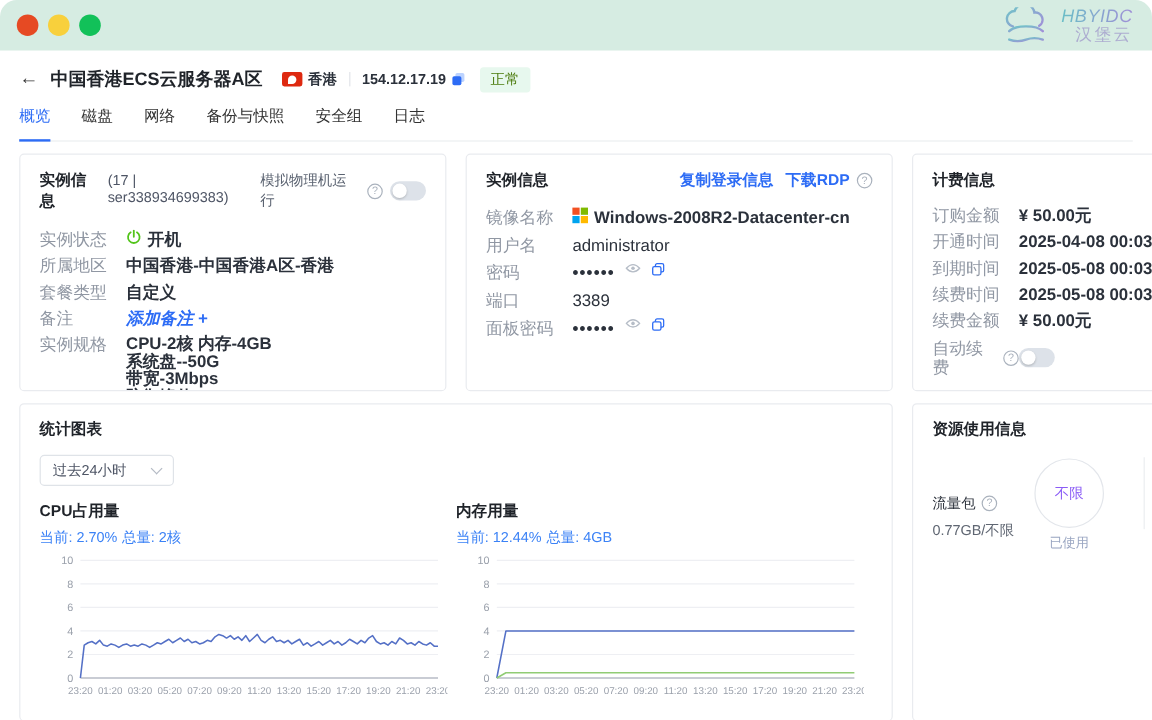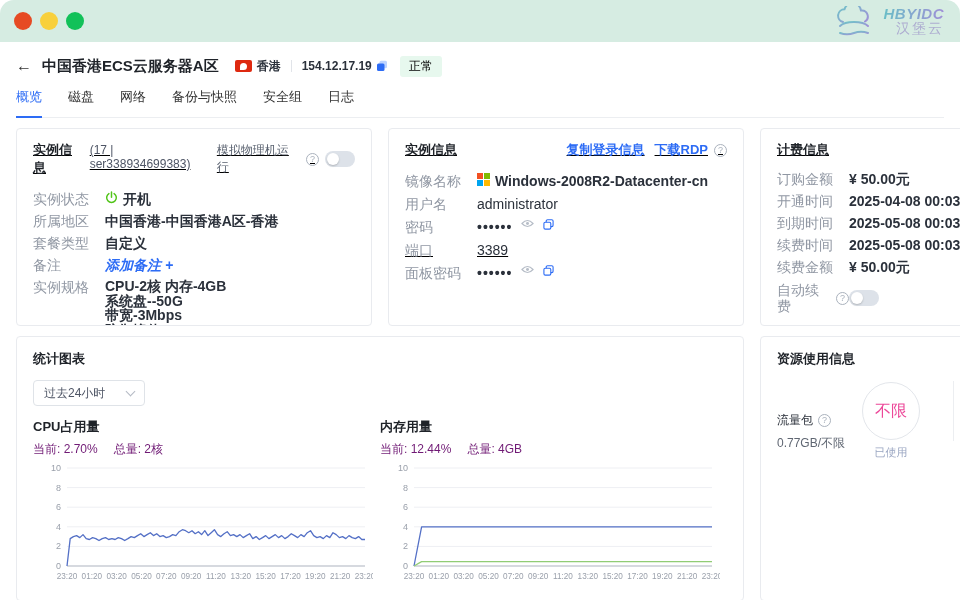--- a/index.html
+++ b/index.html
@@ -10,49 +10,49 @@
   
   .titlebar{height:42px;background:#d6ece2;border-radius:14px 14px 0 0;display:flex;align-items:center;justify-content:space-between;padding:0 16px 0 14px;}
   .dots{display:flex;align-items:center;}
   .dot{width:18px;height:18px;border-radius:50%;margin-right:8px;cursor:pointer;}
   .dot.red{background:#e64a23;}
   .dot.yellow{background:#f8d03c;}
   .dot.green{background:#12c159;}
   .brand{display:flex;align-items:center;gap:6px;opacity:.9;}
   .brand svg{display:block;}
   .brand-text{display:flex;flex-direction:column;align-items:flex-start;}
-  .brand-name{font-size:15px;font-weight:700;font-style:italic;letter-spacing:.5px;background:linear-gradient(90deg,#5fb9c4,#9a86d6);-webkit-background-clip:text;background-clip:text;color:transparent;}
+  .brand-name{font-size:15px;font-weight:400;font-style:italic;letter-spacing:.5px;background:linear-gradient(90deg,#5fb9c4,#9a86d6);-webkit-background-clip:text;background-clip:text;color:transparent;}
   .brand-sub{font-size:14px;color:#a9a6cf;margin-top:-2px;align-self:flex-end;letter-spacing:2px;}
 
   
   .page{padding:10px 16px 0;}
   .header-row{display:flex;align-items:center;height:24px;margin-top:2px;}
   .back{font-size:16px;color:#333;margin-right:10px;cursor:pointer;line-height:1;}
   .title{font-size:15px;font-weight:700;color:#1f2329;}
   .flag-badge{display:flex;align-items:center;gap:5px;margin-left:16px;}
   .flag{width:17px;height:12px;background:#de2910;border-radius:2px;position:relative;}
   .flag::after{content:"";position:absolute;left:5px;top:2.5px;width:7px;height:7px;background:#fff;border-radius:50% 50% 50% 0;}
   .flag-label{font-size:12px;font-weight:700;color:#2b313b;}
   .vsep{width:1px;height:12px;background:#e1e4e9;margin:0 10px;}
   .ip{font-size:12px;font-weight:700;color:#2b313b;}
   .icon-btn{display:inline-flex;align-items:center;margin-left:4px;cursor:pointer;}
-  .status-badge{margin-left:12px;background:#e7f8ee;color:#000000;font-size:12px;padding:2px 9px;border-radius:3px;}
+  .status-badge{margin-left:12px;background:#e7f8ee;color:#4d7c0f;font-size:12px;padding:2px 9px;border-radius:3px;}
 
   
   .tabs{display:flex;gap:26px;margin-top:10px;border-bottom:1px solid #eceef1;}
   .tab{font-size:13px;color:#333;padding-bottom:10px;cursor:pointer;}
   .tab.active{color:#2d6cf5;border-bottom:2px solid #2d6cf5;margin-bottom:-1px;}
 
   
   .prow{display:flex;gap:16px;margin-top:10px;width:1116px;}
   .panel{border:1px solid #e9ebef;border-radius:4px;background:#fff;padding:12px 16px;overflow:hidden;}
   .p1,.p2,.p3{width:356px;height:198px;flex:none;}
   .p4{width:728px;height:265px;flex:none;}
   .p5{width:356px;height:265px;flex:none;position:relative;}
-  .panel-head{display:flex;align-items:center;justify-content:space-between;text-decoration:underline;}
+  .panel-head{display:flex;align-items:center;justify-content:space-between;}
   .panel-title-wrap{display:flex;align-items:baseline;}
   .panel-title{font-size:13px;font-weight:700;color:#1f2329;}
   .panel-sub{font-size:12px;color:#4e5565;margin-left:5px;}
   .head-right{display:flex;align-items:center;gap:6px;}
   .head-right .hlabel{font-size:12px;color:#5a6270;}
   .plink{font-size:13px;color:#2d6cf5;font-weight:700;cursor:pointer;text-decoration:none;}
   .plink + .plink{margin-left:4px;}
 
   .frow{display:flex;margin-top:8px;font-size:14px;line-height:16px;}
   .flabel{width:72px;flex:none;color:#9097a3;}
@@ -79,28 +79,28 @@
   .winlogo i:nth-child(4){background:#ffb900;}
 
   
   .select{width:112px;height:26px;border:1px solid #dfe3e8;border-radius:4px;display:flex;align-items:center;justify-content:space-between;padding:0 10px;font-size:12px;color:#4e5565;margin-top:12px;cursor:pointer;}
   .chev{width:7px;height:7px;border-right:1.5px solid #b4bac4;border-bottom:1.5px solid #b4bac4;transform:rotate(45deg);margin-top:-3px;}
 
   
   .charts{display:flex;margin-top:12px;}
   .chart-block{width:348px;}
   .chart-title{font-size:13px;font-weight:700;color:#1f2329;}
-  .chart-stats{font-size:12px;color:#701a75;margin-top:5px;display:flex;gap:16px;}
+  .chart-stats{font-size:12px;color:#3b82f6;margin-top:5px;display:flex;gap:4px;}
   svg.chart{margin-top:4px;display:block;}
 
   
   .traffic{margin-top:44px;}
   .traffic-row{display:flex;align-items:center;gap:5px;font-size:12px;color:#2b313b;}
   .traffic-val{font-size:12px;color:#5f6672;margin-top:6px;}
-  .donut{position:absolute;left:101px;top:45px;width:58px;height:58px;border:1px solid #e3e6eb;border-radius:50%;display:flex;align-items:center;justify-content:center;font-size:16px;color:#ec4899;}
+  .donut{position:absolute;left:101px;top:45px;width:58px;height:58px;border:1px solid #e3e6eb;border-radius:50%;display:flex;align-items:center;justify-content:center;font-size:12px;color:#8b5cf6;}
   .used-label{position:absolute;left:95px;top:108px;width:70px;text-align:center;font-size:11px;color:#9aa6c2;}
   .p5-divider{position:absolute;left:192px;top:44px;width:1px;height:60px;background:#eceef1;}
 </style>
 </head>
 <body>
 
 <div class="window">
 
   <div class="titlebar">
     <div class="dots">
@@ -245,21 +245,21 @@
                 </svg>
               </span>
             <span class="icon-btn">
                 <svg width="11" height="11" viewBox="0 0 12 12">
                   <rect x="3.5" y="0.8" width="7.5" height="7.5" rx="1.5" fill="none" stroke="#2d6cf5" stroke-width="1.2"></rect>
                   <rect x="1" y="3.5" width="7.5" height="7.5" rx="1.5" fill="#fff" stroke="#2d6cf5" stroke-width="1.2"></rect>
                 </svg>
               </span>
           </span>
         </div>
-        <div class="frow" style="margin-top:7px;text-decoration:underline;">
+        <div class="frow" style="margin-top:7px;">
           <span class="flabel">端口</span>
           <span class="fvalue">3389</span>
         </div>
         <div class="frow" style="margin-top:7px;">
           <span class="flabel">面板密码</span>
           <span class="fvalue">
             <span class="mono-dots">••••••</span>
             <span class="icon-btn">
                 <svg width="13" height="9" viewBox="0 0 14 9">
                   <path d="M1 4.5 Q7 -2 13 4.5 Q7 11 1 4.5z" fill="none" stroke="#b6bdc7" stroke-width="1.2"></path>

